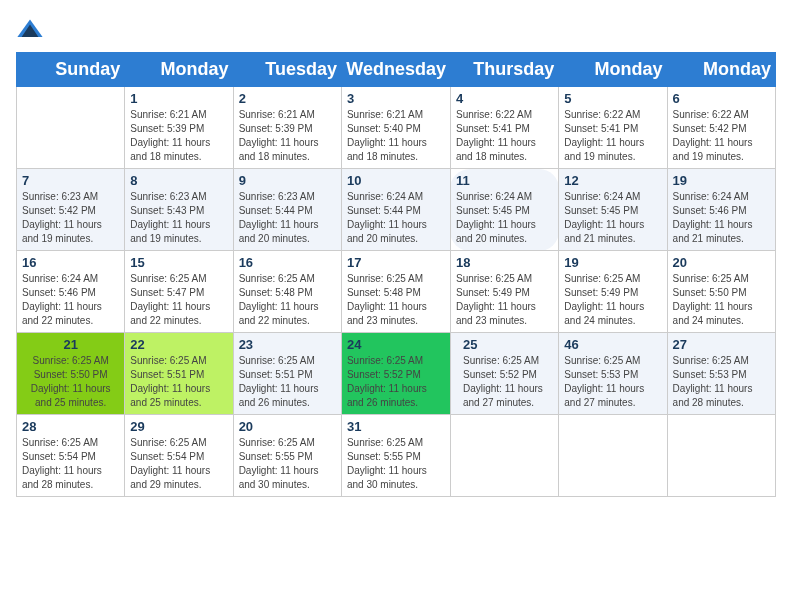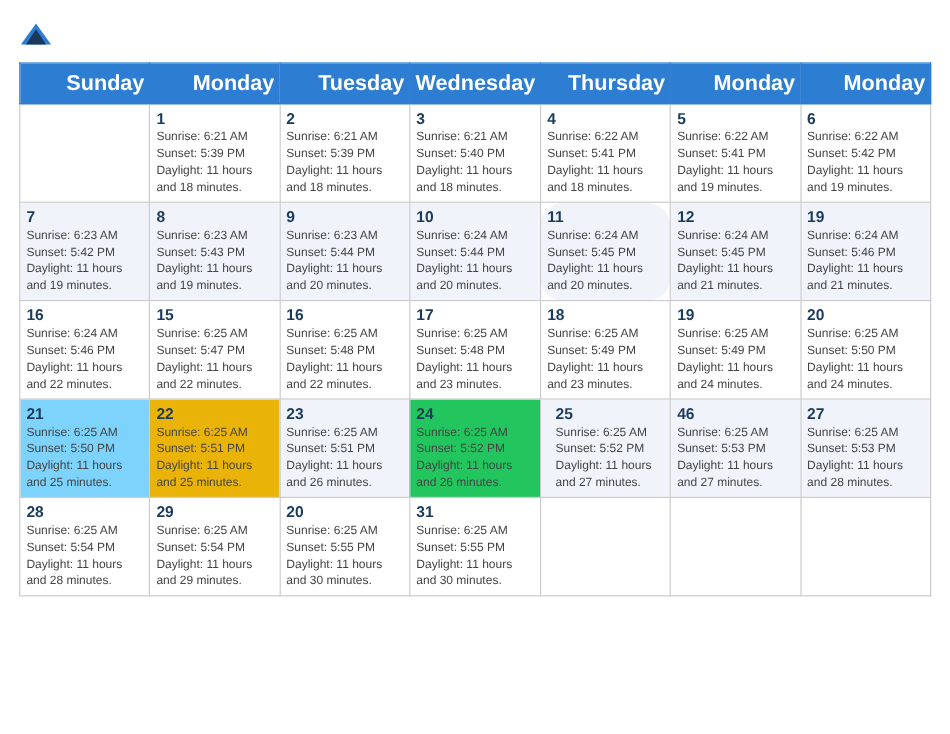--- a/index.html
+++ b/index.html
@@ -261,28 +261,28 @@
         </td>
         <td>
           <span class="day-number">20</span>
           <div class="day-info" style="white-space: pre-line;">Sunrise: 6:25 AM
 Sunset: 5:50 PM
 Daylight: 11 hours
 and 24 minutes.</div>
         </td>
       </tr>
       <tr>
-        <td style="background: #7dd3fc;">
+        <td style="background: #84cc16; text-align: center;">
           <span class="day-number">21</span>
           <div class="day-info" style="white-space: pre-line;">Sunrise: 6:25 AM
 Sunset: 5:50 PM
 Daylight: 11 hours
 and 25 minutes.</div>
         </td>
-        <td style="background: #eab308;">
+        <td style="background: #bef264;">
           <span class="day-number">22</span>
           <div class="day-info" style="white-space: pre-line;">Sunrise: 6:25 AM
 Sunset: 5:51 PM
 Daylight: 11 hours
 and 25 minutes.</div>
         </td>
         <td style="background: rgb(240, 244, 250);">
           <span class="day-number">23</span>
           <div class="day-info" style="white-space: pre-line;">Sunrise: 6:25 AM
 Sunset: 5:51 PM

